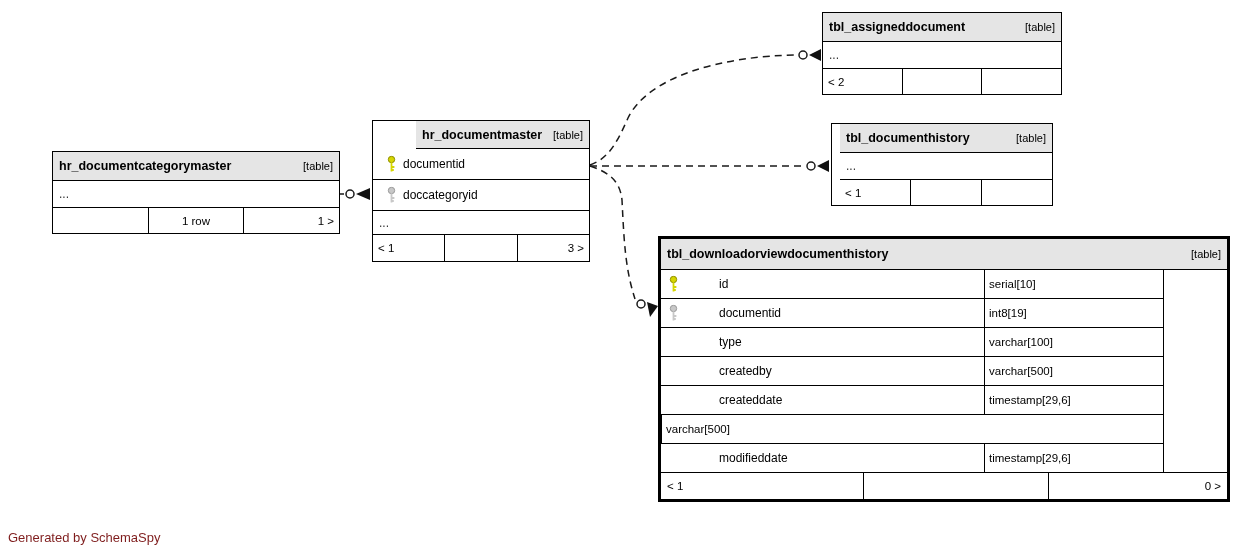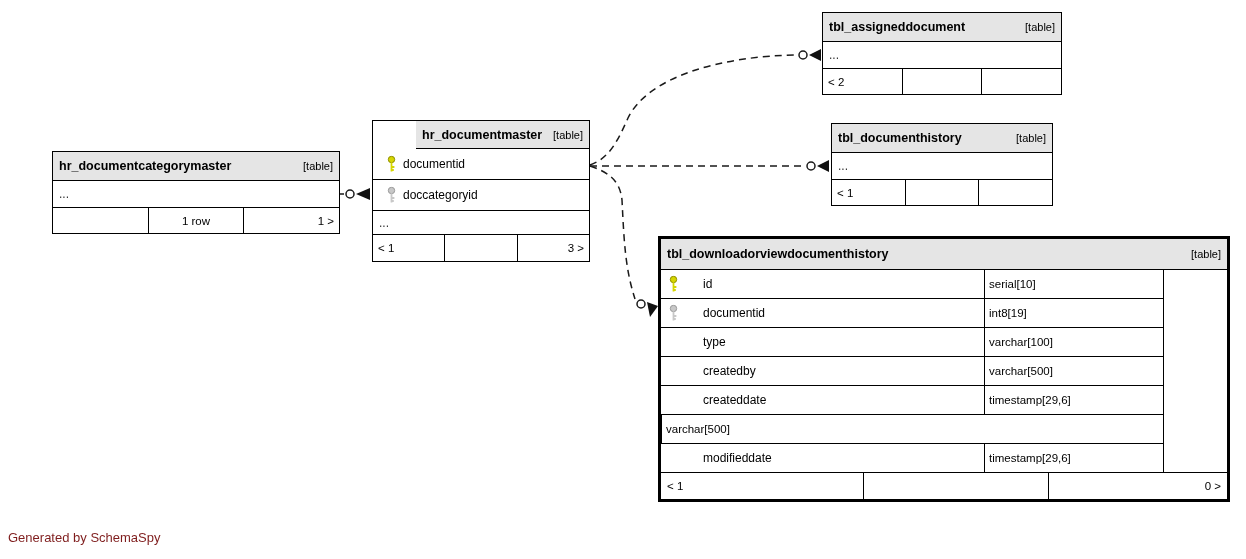--- a/index.html
+++ b/index.html
@@ -25,31 +25,31 @@
   .dm-ellipsis{height:23px;display:flex;align-items:center;padding:0 6px;border-bottom:1px solid #000;color:#333;}
 
   .tbl-footer{display:flex;height:25px;font-size:11.5px;}
   .tbl-footer>span{flex:1;display:flex;align-items:center;padding:0 5px;white-space:nowrap;}
   .tbl-footer>span+span{border-left:1px solid #000;}
   .tbl-footer .c{justify-content:center;}
   .tbl-footer .r{justify-content:flex-end;}
 
   
   #t-assigned{left:822px;top:12px;width:240px;}
-  #t-dochist{left:831px;top:123px;width:222px;}
+  #t-dochist{left:831px;top:123px;width:222px;padding-left:8px;}
   #t-catmaster{left:16px;top:151px;width:288px;margin-left:36px;}
   #t-docmaster{left:372px;top:120px;width:218px;}
   #t-big{left:658px;top:236px;width:572px;}
 
   
   .big-body{display:flex;align-items:stretch;}
   .big-rows{flex:1;min-width:0;}
   .big-row{position:relative;display:flex;height:28px;align-items:stretch;}
   .big-row+.big-row{border-top:1px solid #000;}
-  .big-row .bname{flex:1;display:flex;align-items:center;padding-left:42px;}
+  .big-row .bname{flex:1;display:flex;align-items:center;padding-left:42px;margin-left:16px;}
   .big-row .btype{width:170px;border-left:1px solid #000;display:flex;align-items:center;padding:0 4px;font-size:11.5px;white-space:nowrap;}
   .big-empty{width:63px;border-left:1px solid #000;}
   .big-footer{display:flex;height:26px;border-top:1px solid #000;font-size:11.5px;}
   .big-footer>span{display:flex;align-items:center;padding:0 6px;}
   .big-footer>span:nth-child(1){width:33.5%;}
   .big-footer>span:nth-child(2){width:30.5%;border-left:1px solid #000;}
   .big-footer>span:nth-child(3){flex:1;border-left:1px solid #000;justify-content:flex-end;}
 
   #note{position:absolute;left:8px;top:530px;font-size:13px;color:#7f1d1d;}
 </style>

